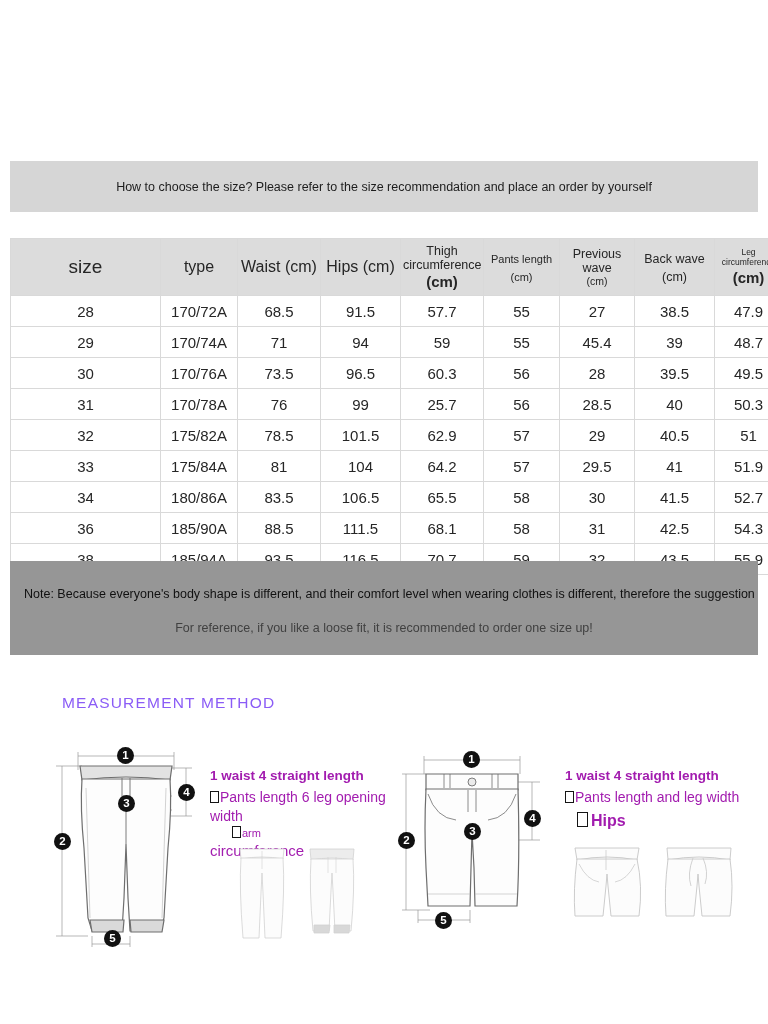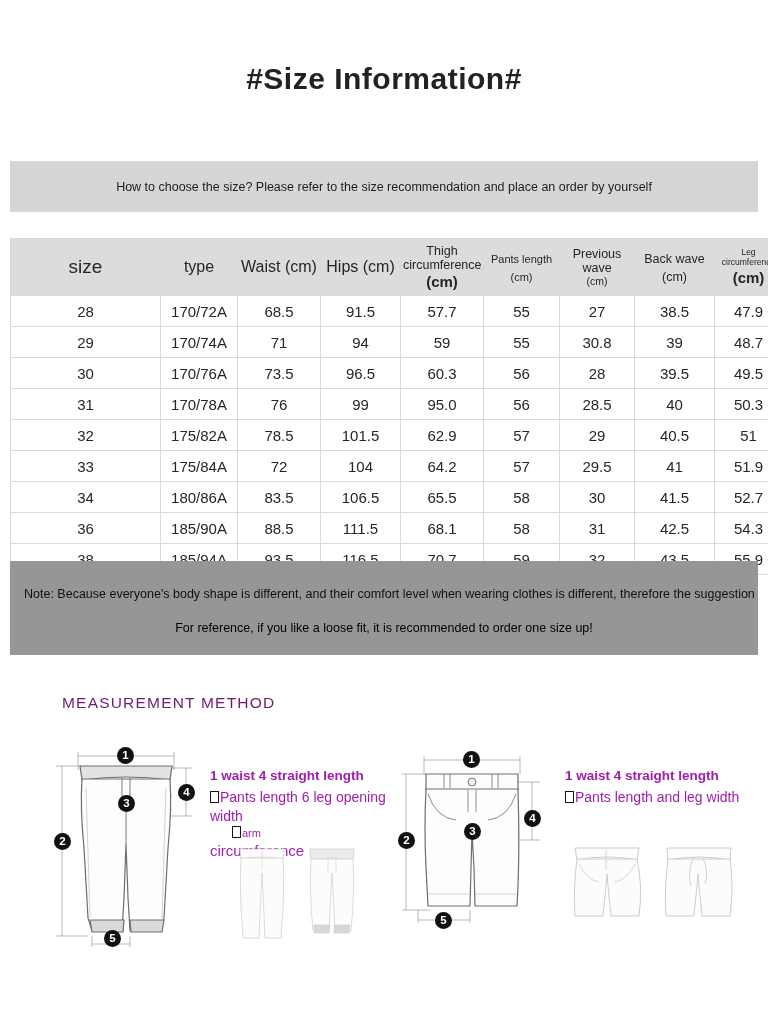--- a/index.html
+++ b/index.html
@@ -115,38 +115,38 @@
     font-size: 12.5px;
     color: #111111;
   }
   .note-line-2 {
     position: absolute;
     top: 60px;
     left: 0;
     width: 748px;
     text-align: center;
     font-size: 12.5px;
-    color: #000000;
+    color: #404040;
   }
 
   
   .measure-heading-wrap {
     position: absolute;
     left: 56px;
     top: 686px;
   }
   .measure-title {
     font-size: 14.5px;
     font-weight: bold;
     color: #1a1a1a;
     margin: 0;
   }
   .measure-subtitle {
     font-size: 15.5px;
-    color: #701a75;
+    color: #8b5cf6;
     letter-spacing: 1.2px;
     margin: 8px 0 0 6px;
   }
 
   .diagram-area {
     position: absolute;
     left: 0;
     top: 748px;
     width: 768px;
     height: 220px;
@@ -219,21 +219,20 @@
     z-index: 5;
   }
 
   .svg-holder { position: absolute; }
   .thumb-holder { position: absolute; }
 </style>
 </head>
 <body>
 
 <div class="title-block">
-  <h1 class="main-title">#Size Information#</h1>
 </div>
 
 <div class="intro-banner">
   <div class="intro-banner-text">How to choose the size? Please refer to the size recommendation and place an order by yourself</div>
 </div>
 
 <div class="table-wrap">
   <table class="size-table">
     <colgroup>
       <col style="width:150px">
@@ -292,61 +291,61 @@
           <td>38.5</td>
           <td>47.9</td>
         </tr>
         <tr>
           <td>29</td>
           <td>170/74A</td>
           <td>71</td>
           <td>94</td>
           <td>59</td>
           <td>55</td>
-          <td>30.8</td>
+          <td>45.4</td>
           <td>39</td>
           <td>48.7</td>
         </tr>
         <tr>
           <td>30</td>
           <td>170/76A</td>
           <td>73.5</td>
           <td>96.5</td>
           <td>60.3</td>
           <td>56</td>
           <td>28</td>
           <td>39.5</td>
           <td>49.5</td>
         </tr>
         <tr>
           <td>31</td>
           <td>170/78A</td>
           <td>76</td>
           <td>99</td>
-          <td>95.0</td>
+          <td>25.7</td>
           <td>56</td>
           <td>28.5</td>
           <td>40</td>
           <td>50.3</td>
         </tr>
         <tr>
           <td>32</td>
           <td>175/82A</td>
           <td>78.5</td>
           <td>101.5</td>
           <td>62.9</td>
           <td>57</td>
           <td>29</td>
           <td>40.5</td>
           <td>51</td>
         </tr>
         <tr>
           <td>33</td>
           <td>175/84A</td>
-          <td>72</td>
+          <td>81</td>
           <td>104</td>
           <td>64.2</td>
           <td>57</td>
           <td>29.5</td>
           <td>41</td>
           <td>51.9</td>
         </tr>
         <tr>
           <td>34</td>
           <td>180/86A</td>
@@ -511,20 +510,21 @@
     <div class="marker" style="left:63px; top:3px;">1</div>
     <div class="marker" style="left:-2px; top:84px;">2</div>
     <div class="marker" style="left:64px; top:75px;">3</div>
     <div class="marker" style="left:124px; top:62px;">4</div>
     <div class="marker" style="left:35px; top:164px;">5</div>
   </div>
 
   <div class="caption caption-right">
     <p class="cap-l1">1 waist 4 straight length</p>
     <p class="cap-l2"><span class="tofu"></span><span>Pants length and leg width</span></p>
+    <p class="cap-big"><span class="tofu-big"></span><span>Hips</span></p>
   </div>
 
   <div class="thumb-holder" style="left:565px; top:92px; width:180px; height:100px;">
     <svg width="180" height="100" viewBox="0 0 180 100">
       <g stroke="#c6c6c6" stroke-width="0.9" fill="#fcfcfc">
 
         <path d="M10,8 L74,8 L72,20 Q42,14 12,20 Z"></path>
         <path d="M12,19 Q8,50 10,76 L38,76 L41,46 L42,34 L43,46 L46,76 L74,76 Q78,46 72,19 Z"></path>
         <path d="M41,10 L41,30" stroke-width="0.7"></path>
         <path d="M14,24 Q22,40 34,42" stroke-width="0.7"></path>

